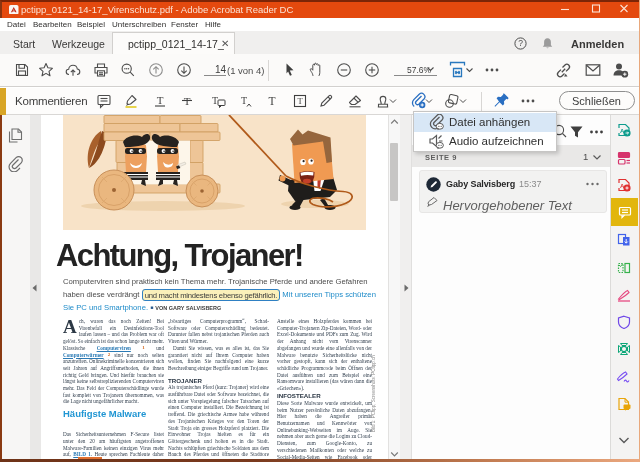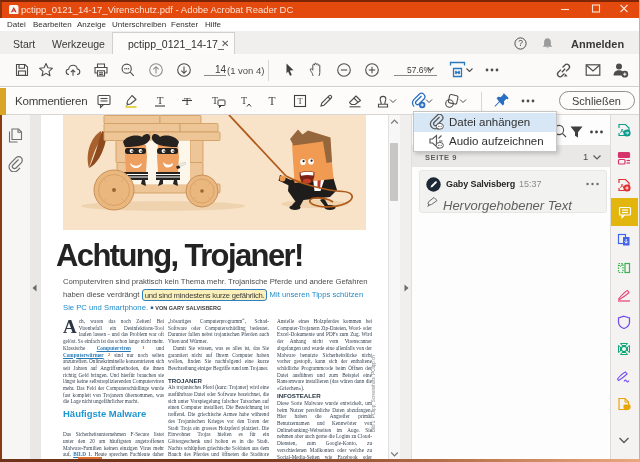--- a/index.html
+++ b/index.html
@@ -32,21 +32,21 @@
 .num{color:#d4691e;font-weight:bold;font-size:5px;vertical-align:1px}
 .bluehead{font-family:"Liberation Sans",sans-serif;font-size:9.5px;font-weight:bold;color:#2196d3;margin:11.5px 0 2px;line-height:10px;text-align:left;text-indent:0}
 .subhead{font-family:"Liberation Sans",sans-serif;font-size:6.2px;font-weight:bold;color:#2c3845;margin:6px 0 1.5px;text-align:left;text-indent:0}
 </style></head>
 <body>
 <div class="abs" id="titlebar"></div>
 <div class="abs" id="titletxt">pctipp_0121_14-17_Virenschutz.pdf - Adobe Acrobat Reader DC</div>
 <div class="abs" id="menubar"></div>
 <span class="abs menuitem" style="left:7px">Datei</span>
 <span class="abs menuitem" style="left:33px">Bearbeiten</span>
-<span class="abs menuitem" style="left:77px">Anzeige</span>
+<span class="abs menuitem" style="left:77px">Beispiel</span>
 <span class="abs menuitem" style="left:112px">Unterschreiben</span>
 <span class="abs menuitem" style="left:171px">Fenster</span>
 <span class="abs menuitem" style="left:205px">Hilfe</span>
 <div class="abs" id="tabbar"></div>
 <div class="abs" id="activetab"></div>
 <span class="abs tabtxt" style="left:13px">Start</span>
 <span class="abs tabtxt" style="left:52px">Werkzeuge</span>
 <span class="abs tabtxt" style="left:128px;color:#302f2e">pctipp_0121_14-17_</span>
 <span class="abs tabtxt" style="left:221px;font-size:10px;color:#555">✕</span>
 <span class="abs tabtxt" style="left:571px;color:#3a3938;font-weight:bold;font-size:11px">Anmelden</span>
@@ -403,21 +403,21 @@
 <circle cx="240.6" cy="46.2" r="1.1" fill="#26221f"></circle>
       <circle cx="248.6" cy="45.7" r="1.1" fill="#26221f"></circle>
 <path d="M236.5,57.5 Q244,55.5 251.5,57 Q252,68.5 244,69.5 Q236.5,70 236.5,57.5 Z" fill="#7a2316"></path>
 <path d="M237.5,57.7 Q244,56 250.5,57.3 L250.2,60.5 Q244,59.3 238,60.7 Z" fill="#fff"></path>
 <ellipse cx="244" cy="66" rx="4" ry="2.3" fill="#c4402a"></ellipse>
 </g>
 <path d="M223,61 C240,70 264,75.5 280,76.5 C289,77 292,82 286,86.5 C277,92.5 259,93.5 250,89.5 C245,87 246,83.5 252,83 C258,82.5 266,84 270,87" stroke="#b05a1a" stroke-width="1.7" fill="none"></path>
 </svg>
 <div class="abs" style="left:56px;top:243px;font-size:31px;line-height:25px;font-weight:bold;color:#232323;letter-spacing:-1.6px">Achtung, Trojaner!</div>
 <div class="abs" style="left:63px;top:277px;font-size:7.7px;color:#4c4c4c">Computerviren sind praktisch kein Thema mehr. Trojanische Pferde und andere Gefahren</div>
-<div class="abs" style="left:63px;top:290px;font-size:7.7px;color:#4c4c4c">haben diese verdrängt <span style="background:#fbf0ba;border:1px solid #2f80c3;border-radius:3px;padding:0.5px 2px;color:#3c3c3c;letter-spacing:-0.25px">und sind mindestens kurze gefährlich.</span> <span style="color:#1e8bc9">Mit unseren Tipps schützen</span></div>
+<div class="abs" style="left:63px;top:290px;font-size:7.7px;color:#4c4c4c">haben diese verdrängt <span style="background:#fbf0ba;border:1px solid #2f80c3;border-radius:3px;padding:0.5px 2px;color:#3c3c3c;letter-spacing:-0.25px">und macht mindestens ebenso gefährlich.</span> <span style="color:#1e8bc9">Mit unseren Tipps schützen</span></div>
 <div class="abs" style="left:63px;top:303px;font-size:7.7px;color:#1e8bc9">Sie PC und Smartphone. <span style="color:#2a5a8c;font-size:5px;vertical-align:1px">■</span> <span style="color:#3c3c3c;font-size:5.5px;font-weight:bold">VON GARY SALVISBERG</span></div>
 <div class="abs col" style="left:63px;top:318px;width:101px">
 <div><span class="dcap">A</span>ch, waren das noch Zeiten! Bei Virenbefall ein Desinfektions-Tool laufen lassen – und das Problem war oft gelöst. So einfach ist das schon lange nicht mehr. Klassische <span class="lnk">Computerviren</span> <span class="num">1</span> und <span class="lnk">Computerwürmer</span> <span class="num">2</span> sind nur noch selten anzutreffen. Onlinekriminelle konzentrieren sich seit Jahren auf Angriffsmethoden, die ihnen richtig Geld bringen. Und hierfür brauchen sie längst keine selbstreplizierenden Computerviren mehr. Das Feld der Computerschädlinge wurde fast komplett von Trojanern übernommen, was die Lage nicht ungefährlicher macht.</div>
 <div class="bluehead" style="margin:4px 0 12px">Häufigste Malware</div>
 <div>Das Sicherheitsunternehmen F-Secure listet unter den 20 am häufigsten angetroffenen Malware-Familien keinen einzigen Virus mehr auf, <span class="lnk">BILD 1</span>. Heute sprechen Fachleute daher kaum mehr von Computerviren, sondern von Malware. Das ist ein Zusammenzug</div>
 </div>
 <div class="abs col" style="left:168px;top:318px;width:101px">
 <div>„bösartiges Computerprogramm“, Schad-Software oder Computerschädling bedeutet. Darunter fallen nebst trojanischen Pferden auch Viren und Würmer.</div>
 <div class="ind">Damit Sie wissen, was es alles ist, das Sie garantiert nicht auf Ihrem Computer haben wollen, finden Sie nachfolgend eine kurze Beschreibung einiger Begriffe rund um Trojaner.</div>
 <div class="subhead" style="margin-top:6px">TROJANER</div>

